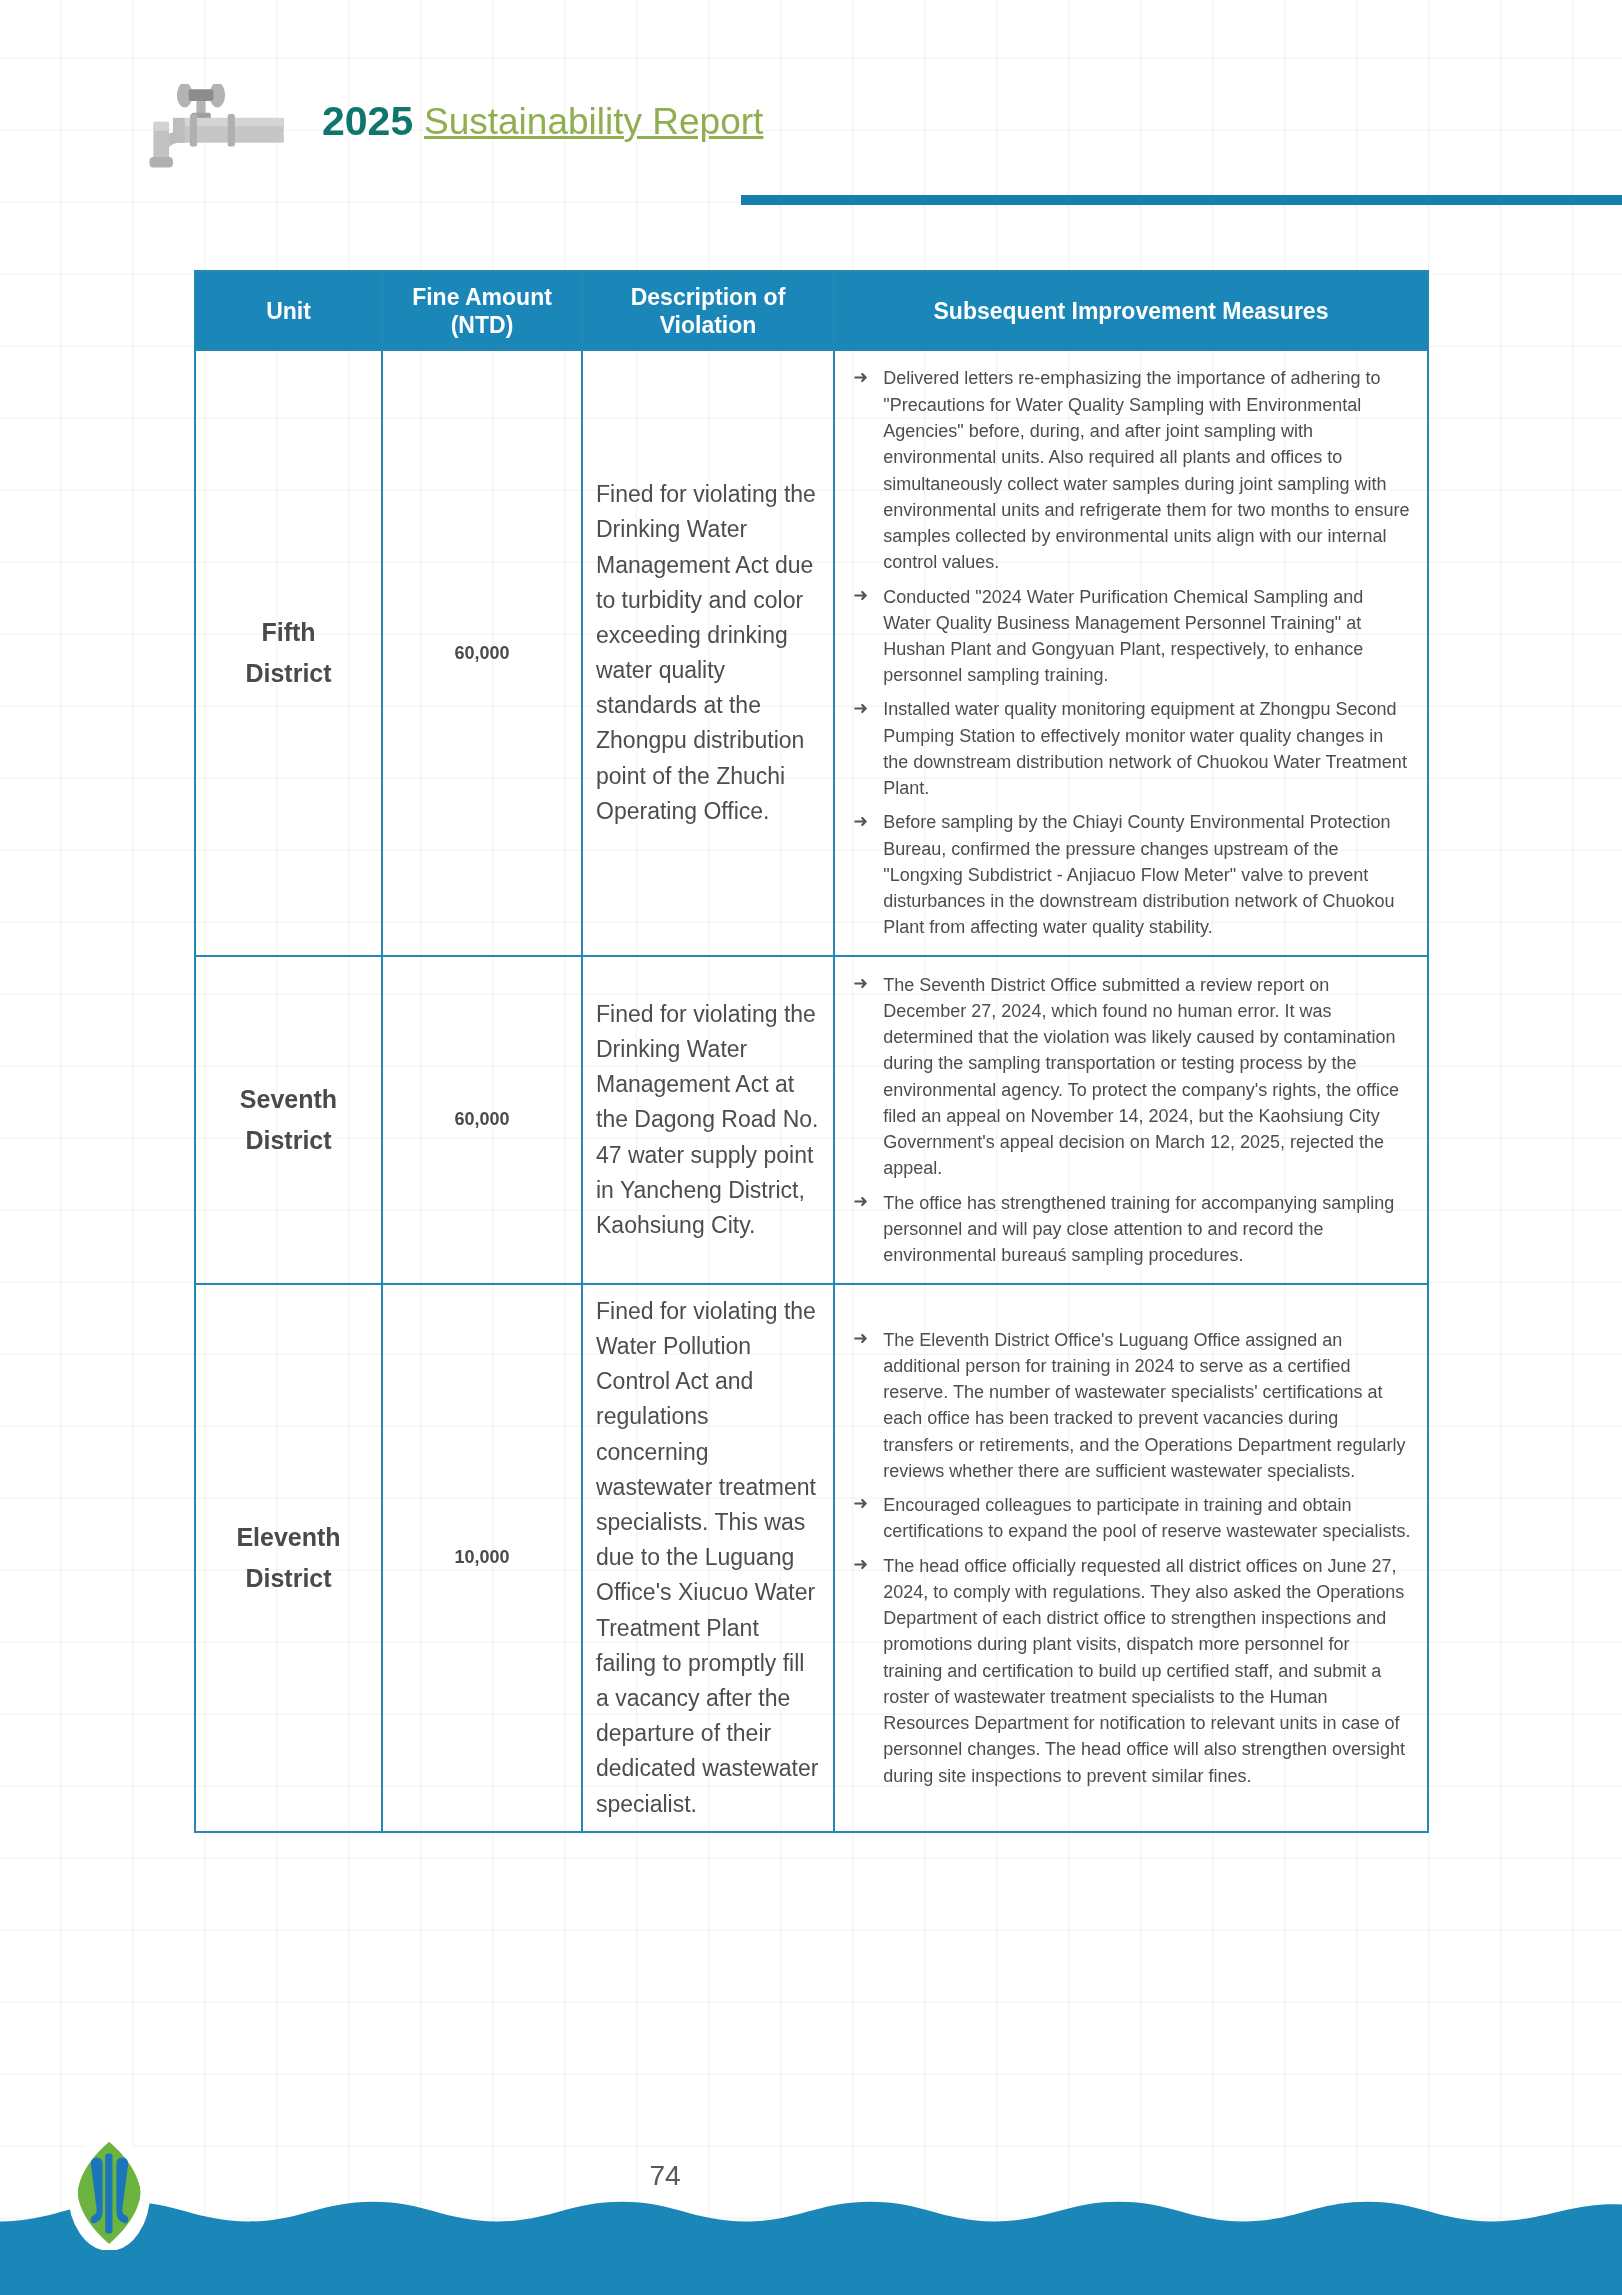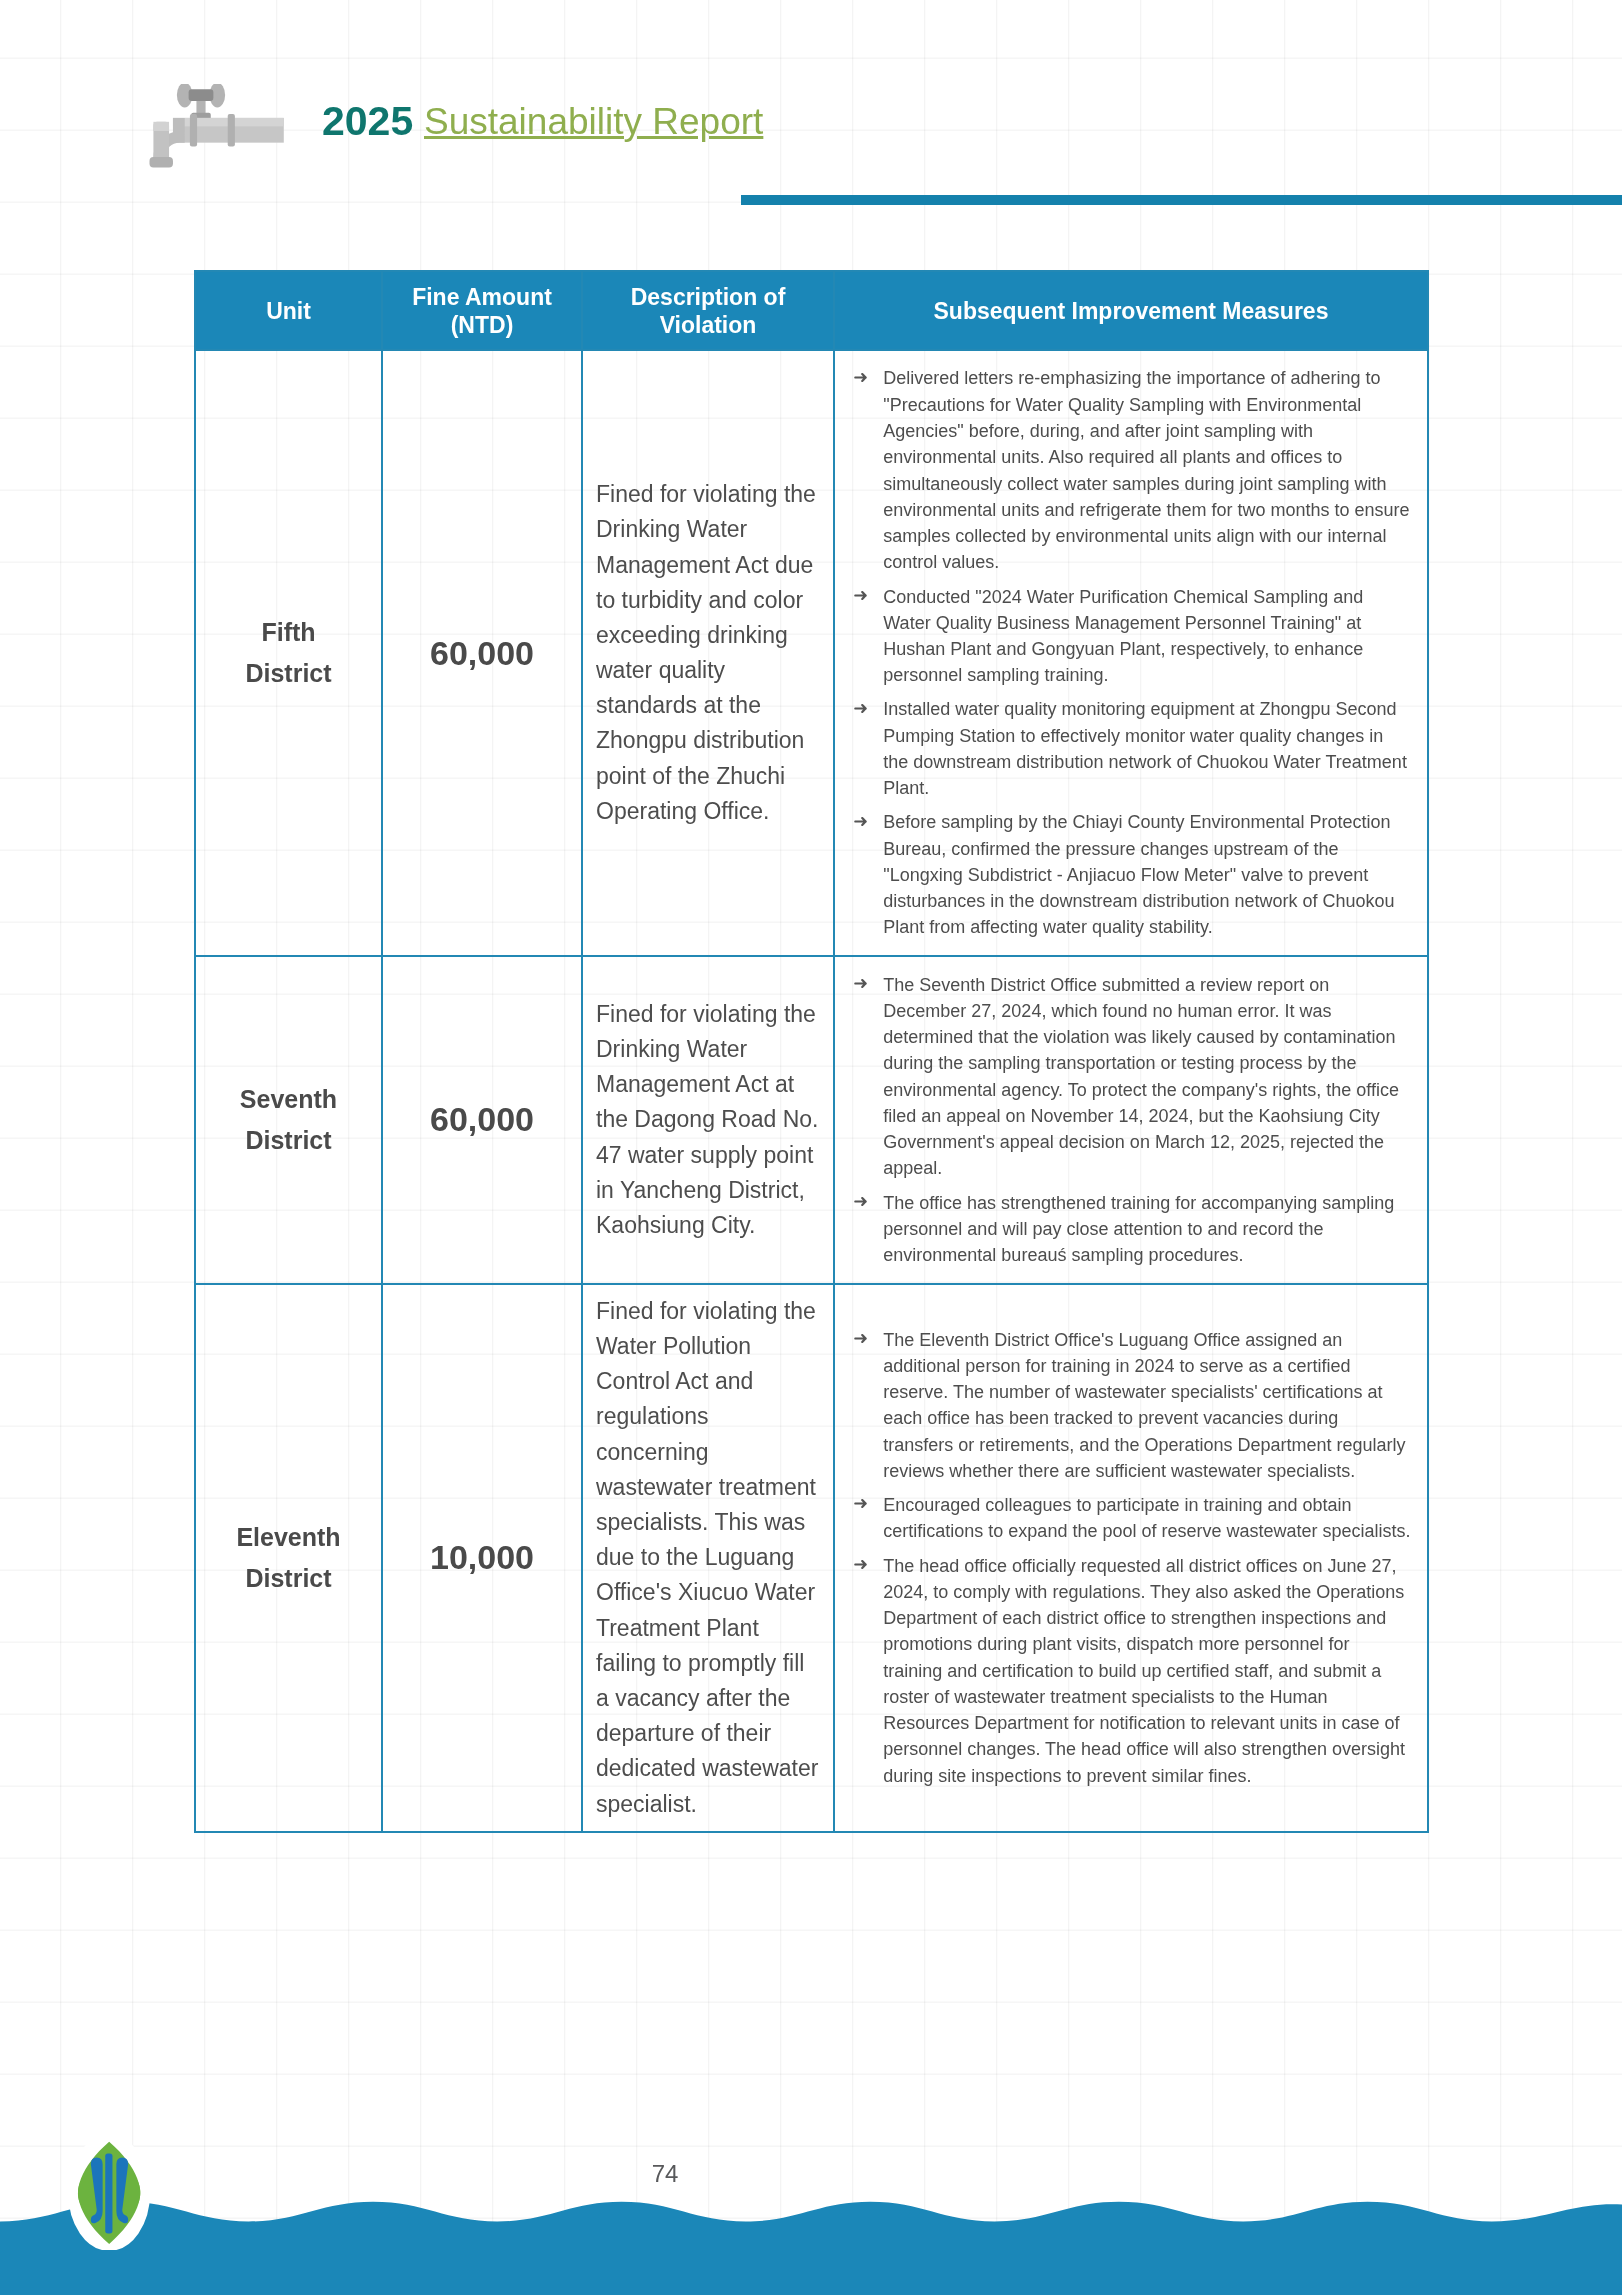--- a/index.html
+++ b/index.html
@@ -116,21 +116,21 @@
     text-align: center;
     font-size: 25px;
     font-weight: bold;
     color: #4a4a4a;
     line-height: 1.65;
     padding: 6.5px 3.9px;
     margin-left: 8px;
   }
   td.cell-amount {
     text-align: center;
-    font-size: 34px;
+    font-size: 18px;
     font-weight: bold;
     color: #4a4a4a;
     padding: 6.5px 3.9px;
   }
   td.cell-desc {
     font-size: 23px;
     color: #4d4d4d;
     line-height: 1.53;
     padding: 9.2px 11.8px 9.2px 13px;
     text-align: left;
@@ -164,21 +164,21 @@
     line-height: 1.46;
   }
 
   
   .page-number {
     position: absolute;
     left: 0;
     top: 2160px;
     width: 1330px;
     text-align: center;
-    font-size: 24px;
+    font-size: 28px;
     color: #58595b;
   }
   .wave {
     position: absolute;
     left: 0;
     bottom: 0;
     width: 1622px;
     height: 105px;
   }
   .logo {

